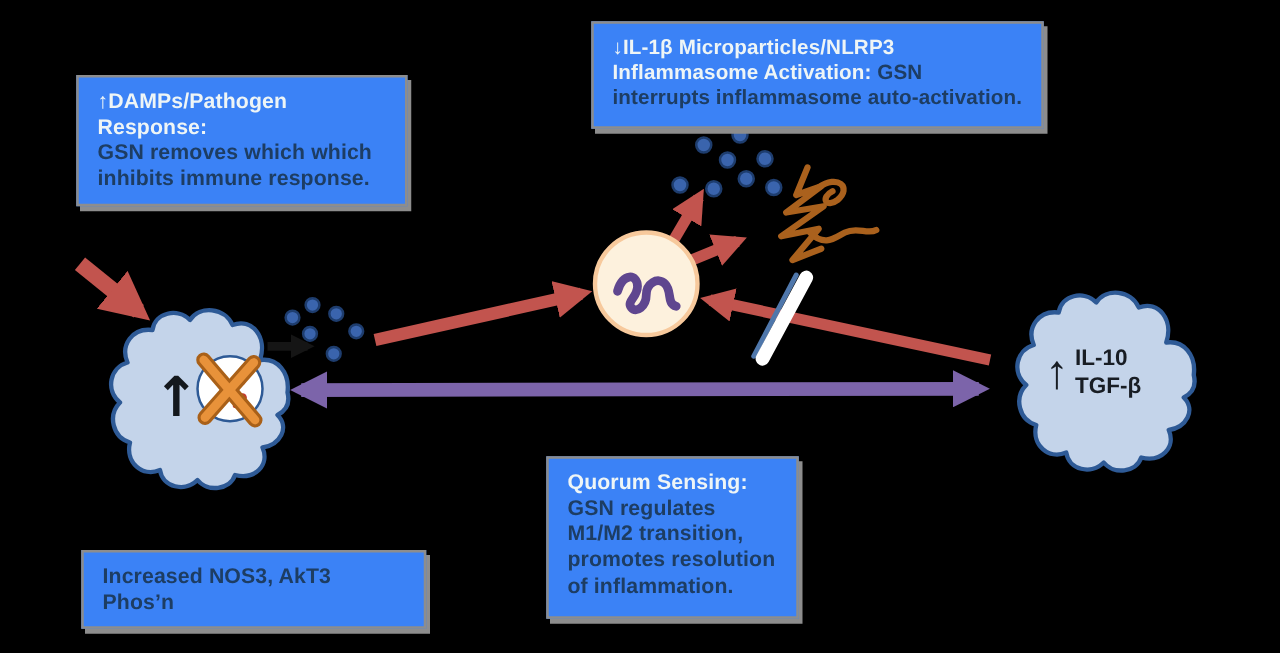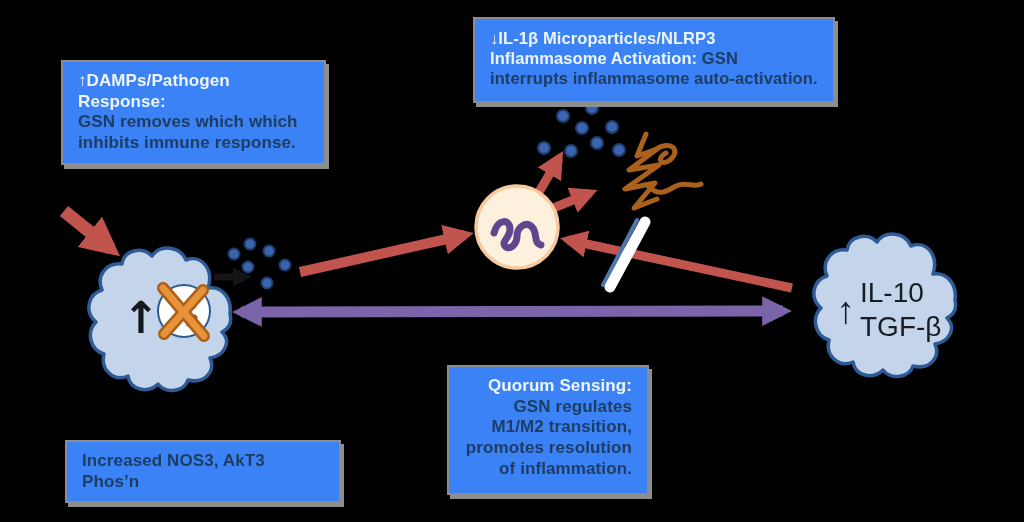--- a/index.html
+++ b/index.html
@@ -30,21 +30,21 @@
   .block { display: block; }
   .cell-label {
     position: absolute;
     z-index: 3;
     display: flex;
     align-items: center;
     gap: 5px;
     color: #181d24;
   }
   .cell-label .big-arrow { font-size: 38px; font-weight: bold; line-height: 1; }
-  .cell-label .cyt { font-size: 28px; font-weight: 400; line-height: 1.2; }
+  .cell-label .cyt { font-size: 18px; font-weight: 700; line-height: 1.2; }
 </style>
 </head>
 <body>
 
 <div id="stage">
 
   <svg id="gfx" width="1024" height="522" viewBox="0 0 1024 522">
     <defs>
       <marker id="mr" viewBox="0 0 6 6" refX="4.2" refY="3" markerWidth="3" markerHeight="3" orient="auto-start-reverse">
         <path d="M0,0 L6,3 L0,6 Z" fill="#c2544e"></path>
@@ -146,21 +146,21 @@
     <span class="hl block">↑DAMPs/Pathogen Response:</span>
     <span class="bd block">GSN removes which which inhibits immune response.</span>
   </div>
 
   <div class="tealbox" style="left:473px; top:17px; width:362px; min-height:86px; font-size:16.5px;">
     <span class="hl">↓IL-1β Microparticles/NLRP3 Inflammasome Activation:</span>
     <span class="bd">GSN interrupts inflammasome auto-activation.</span>
   </div>
 
 
-  <div class="tealbox" style="left:447px; top:365px; width:202px; min-height:130px;text-align:right;">
+  <div class="tealbox" style="left:437px; top:365px; width:202px; min-height:130px;">
     <span class="hl">Quorum Sensing:</span>
     <span class="bd">GSN regulates M1/M2 transition, promotes resolution of inflammation.</span>
   </div>
 
   <div class="tealbox" style="left:65px; top:440px; width:276px; min-height:58px;">
     <span class="bd block">Increased NOS3, AkT3 Phos’n</span>
   </div>
 
   <div class="cell-label" style="left:836px; top:276px;">
     <span class="big-arrow">↑</span>

